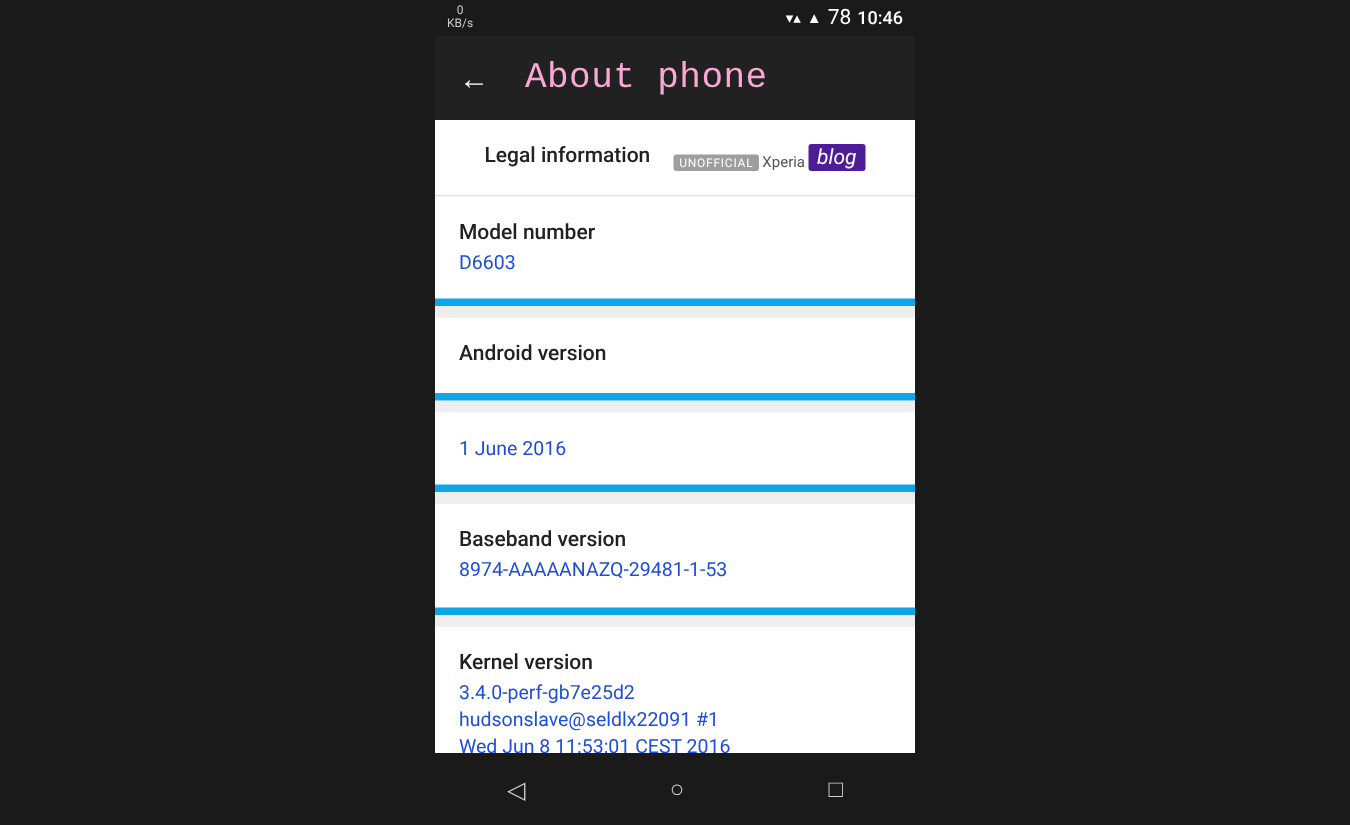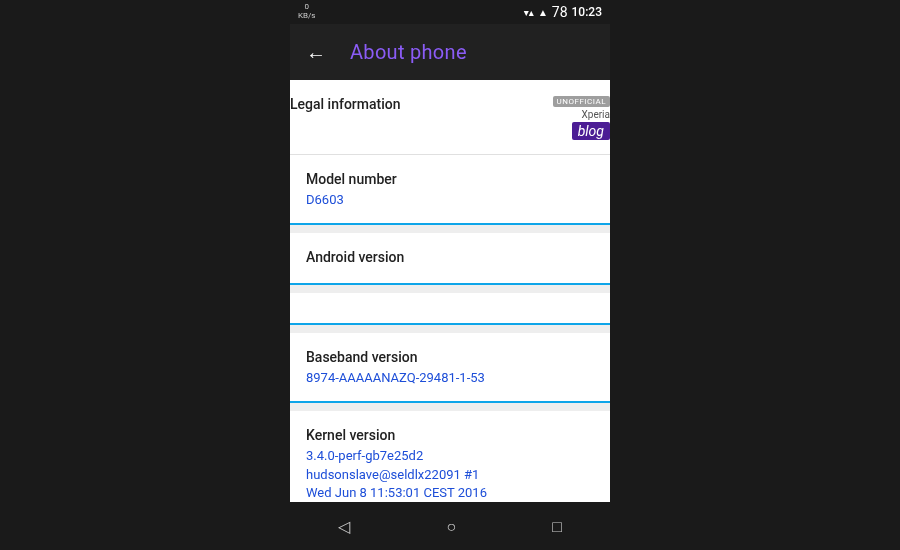--- a/index.html
+++ b/index.html
@@ -76,38 +76,39 @@
       flex-shrink: 0;
     }
 
     .back-arrow {
       color: #fff;
       font-size: 20px;
       cursor: pointer;
     }
 
     .top-bar-title {
-      color: #8b5cf6;
-      font-size: 20px;
+      color: #f9a8d4;
+      font-size: 24px;
       font-weight: 400;
       letter-spacing: 0.3px;
+      font-family: Liberation Mono, monospace;
     }
 
     
     .content {
       flex: 1;
       background: #f5f5f5;
       overflow-y: auto;
     }
 
     
     .info-row {
       background: #fff;
       padding: 16px 16px 14px;
-      border-bottom: 2px solid #0ea5e9;
+      border-bottom: 5px solid #0ea5e9;
       position: relative;
     }
 
     .info-row:last-of-type {
       border-bottom: none;
     }
 
     .row-label {
       font-size: 14px;
       color: #212121;
@@ -117,30 +118,30 @@
 
     .row-value {
       font-size: 13px;
       color: #1d4ed8;
       line-height: 1.4;
     }
 
     
     .legal-row {
       background: #fff;
-      padding: 16px 0 14px;
+      padding: 16px 33px 14px;
       border-bottom: 1px solid #e0e0e0;
       display: flex;
       align-items: flex-start;
       justify-content: space-between;
     }
 
     .badges-container {
       display: flex;
-      flex-direction: column;
+      flex-direction: row;
       align-items: flex-end;
       gap: 2px;
       justify-content: space-between;
     }
 
     .badge-unofficial {
       background: #9e9e9e;
       color: #fff;
       font-size: 8px;
       padding: 1px 4px;
@@ -195,21 +196,21 @@
     <div class="status-bar-left">
       <span>0</span>
       <span>KB/s</span>
     </div>
     <div class="status-bar-right">
       <span class="status-icon">▾▴</span>
       <span class="status-icon">▲</span>
       <span class="battery-icon">
         <span>78</span>
       </span>
-      <span style="font-size:12px; color:#fff; font-weight:500;">10:23</span>
+      <span style="font-size:12px; color:#fff; font-weight:500;">10:46</span>
     </div>
   </div>
 
   <div class="top-bar">
     <span class="back-arrow">←</span>
     <span class="top-bar-title">About phone</span>
   </div>
 
   <div class="content">
 
@@ -229,20 +230,21 @@
 
     <div class="divider"></div>
 
     <div class="info-row">
       <div class="row-label">Android version</div>
     </div>
 
     <div class="divider"></div>
 
     <div class="info-row">
+      <div class="row-value">1 June 2016</div>
     </div>
 
     <div class="divider"></div>
 
     <div class="info-row">
       <div class="row-label">Baseband version</div>
       <div class="row-value">8974-AAAAANAZQ-29481-1-53</div>
     </div>
 
     <div class="divider"></div>

